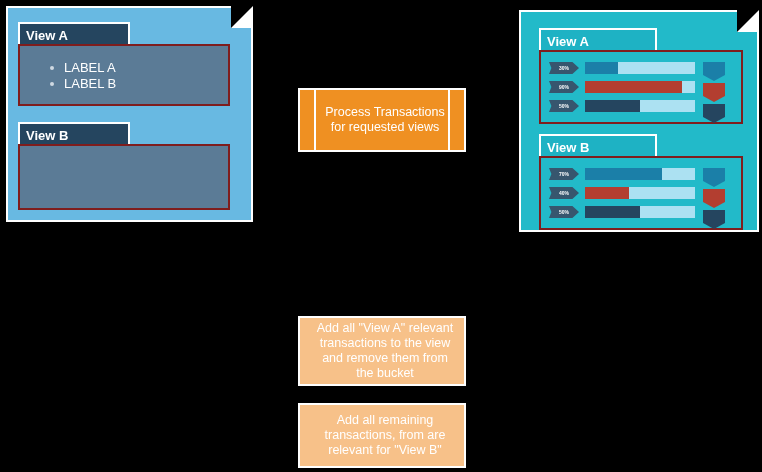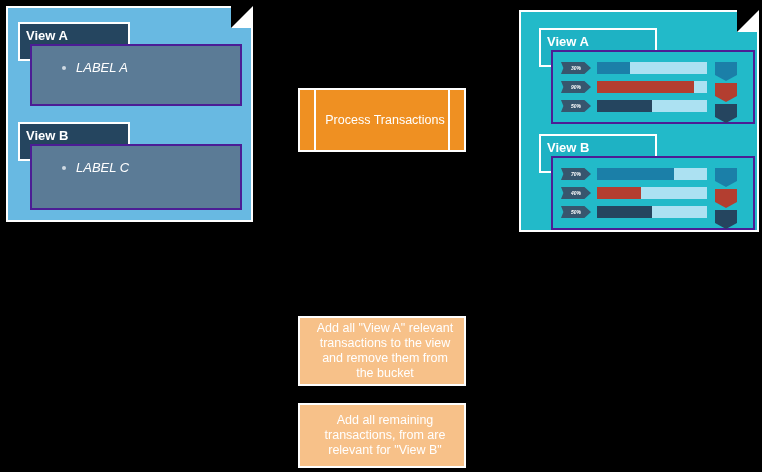--- a/index.html
+++ b/index.html
@@ -98,24 +98,23 @@
     line-height: 23px;
     box-sizing: border-box;
     color: #ffffff;
     font-size: 13px;
     font-weight: bold;
     padding-left: 6px;
     border: 2px solid #ffffff;
   }
   .view-card .card-body {
     position: absolute;
-    left: 12px;
-    box-sizing: border-box;
-    border: 2px solid #4c1d95;
-    font-style: italic;
+    left: 0;
+    box-sizing: border-box;
+    border: 2px solid #7f1d1d;
   }
 
   
   .left-card .card-tab {
     background: #25455f;
     width: 112px;
   }
   .left-card .card-body {
     background: #5b7b96;
     top: 22px;
@@ -259,39 +258,40 @@
     <div class="note-body"></div>
     <div class="note-fold">
       <div class="note-fold-tri"></div>
     </div>
 
     <div class="view-card left-card" id="left-card-a">
       <div class="card-tab">View A</div>
       <div class="card-body">
         <ul class="bullets">
           <li>LABEL A</li>
+          <li>LABEL B</li>
         </ul>
       </div>
     </div>
 
     <div class="view-card left-card" id="left-card-b">
       <div class="card-tab">View B</div>
       <div class="card-body">
         <ul class="bullets">
-          <li>LABEL C</li>
         </ul>
       </div>
     </div>
   </div>
 
   <div class="flow-box" id="box-process">
     <div class="predef-bar left"></div>
     <div class="predef-bar right"></div>
     <div class="flow-text">
       <span>Process Transactions</span><br>
+      <span>for requested views</span>
     </div>
   </div>
 
 
   <div class="flow-box" id="box-viewa">
     <div class="flow-text">Add all "View A" relevant transactions to the view and remove them from the bucket</div>
   </div>
 
   <div class="flow-box" id="box-viewb">
     <div class="flow-text">Add all remaining transactions, from are relevant for "View B"</div>

